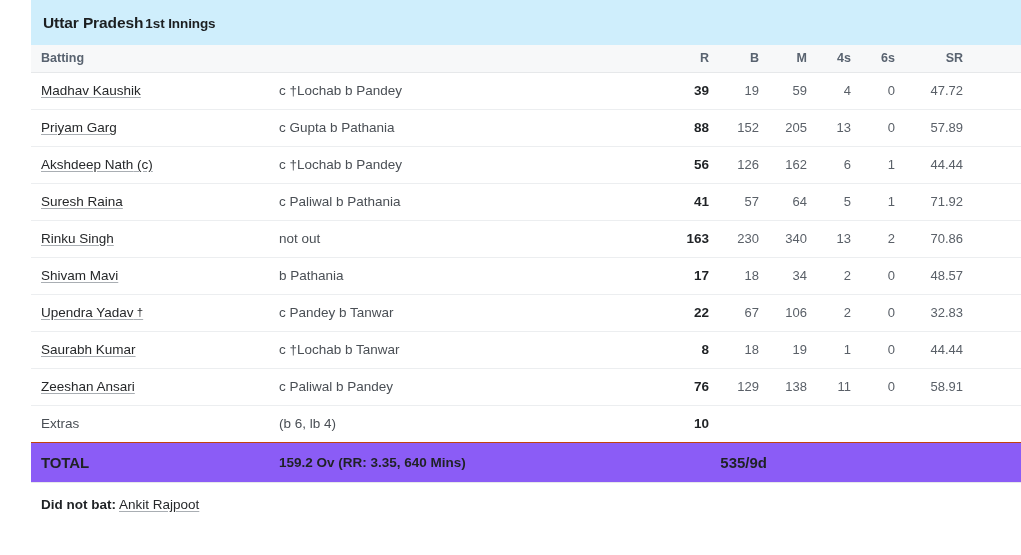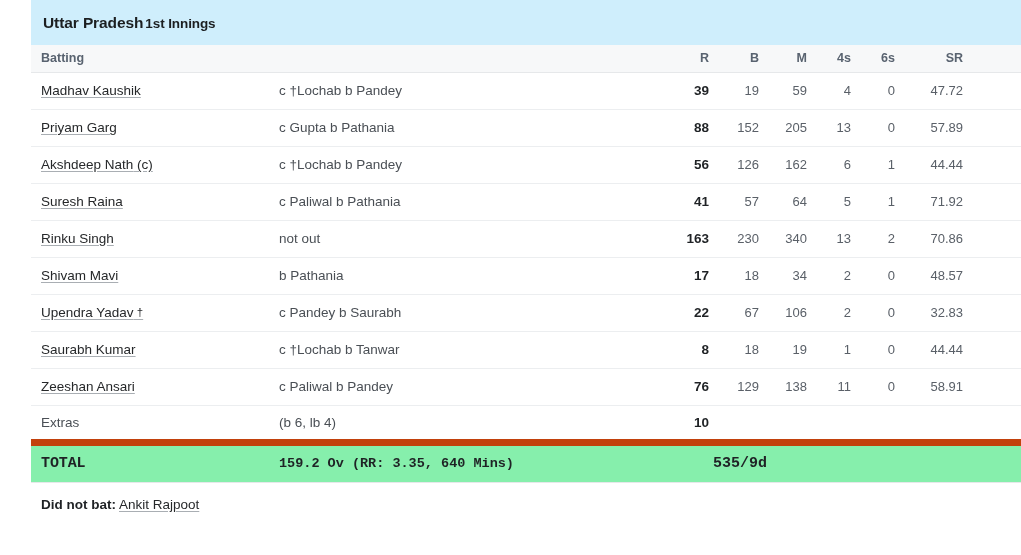--- a/index.html
+++ b/index.html
@@ -115,32 +115,31 @@
   }
   td.runs {
     text-align: right;
     padding-right: 9px;
     font-weight: bold;
     color: #1f2225;
     font-size: 13.5px;
   }
 
   
-  tr.extras-row td { border-bottom: 7px solid #c2410c; }
+  tr.extras-row td { border-bottom: 1px solid #c2410c; }
   tr.extras-row td.name-cell { color: #4a4f55; }
   tr.extras-row .extras-label { color: #4a4f55; font-size: 13.5px; }
   tr.extras-row td.runs { font-weight: bold; color: #1f2225; }
 
   
   tr.total-row td {
-    background: #86efac;
+    background: #8b5cf6;
     height: 40px;
     border-bottom: 1px solid #e6e8ea;
     border-top: 1px solid #eceef0;
-    font-family: Liberation Mono, monospace;
   }
   tr.total-row .total-label {
     font-weight: bold;
     font-size: 15px;
     color: #1f2225;
     letter-spacing: -0.1px;
   }
   tr.total-row .total-detail {
     font-weight: bold;
     font-size: 13.5px;
@@ -268,21 +267,21 @@
           <td class="runs">17</td>
           <td class="num">18</td>
           <td class="num">34</td>
           <td class="num">2</td>
           <td class="num">0</td>
           <td class="num">48.57</td>
           <td></td>
         </tr>
         <tr>
           <td class="name-cell"><span class="player-link">Upendra Yadav<span class="role dagger"> †</span></span></td>
-          <td class="dismissal">c Pandey b Saurabh</td>
+          <td class="dismissal">c Pandey b Tanwar</td>
           <td class="runs">22</td>
           <td class="num">67</td>
           <td class="num">106</td>
           <td class="num">2</td>
           <td class="num">0</td>
           <td class="num">32.83</td>
           <td></td>
         </tr>
         <tr>
           <td class="name-cell"><span class="player-link">Saurabh Kumar</span></td>

